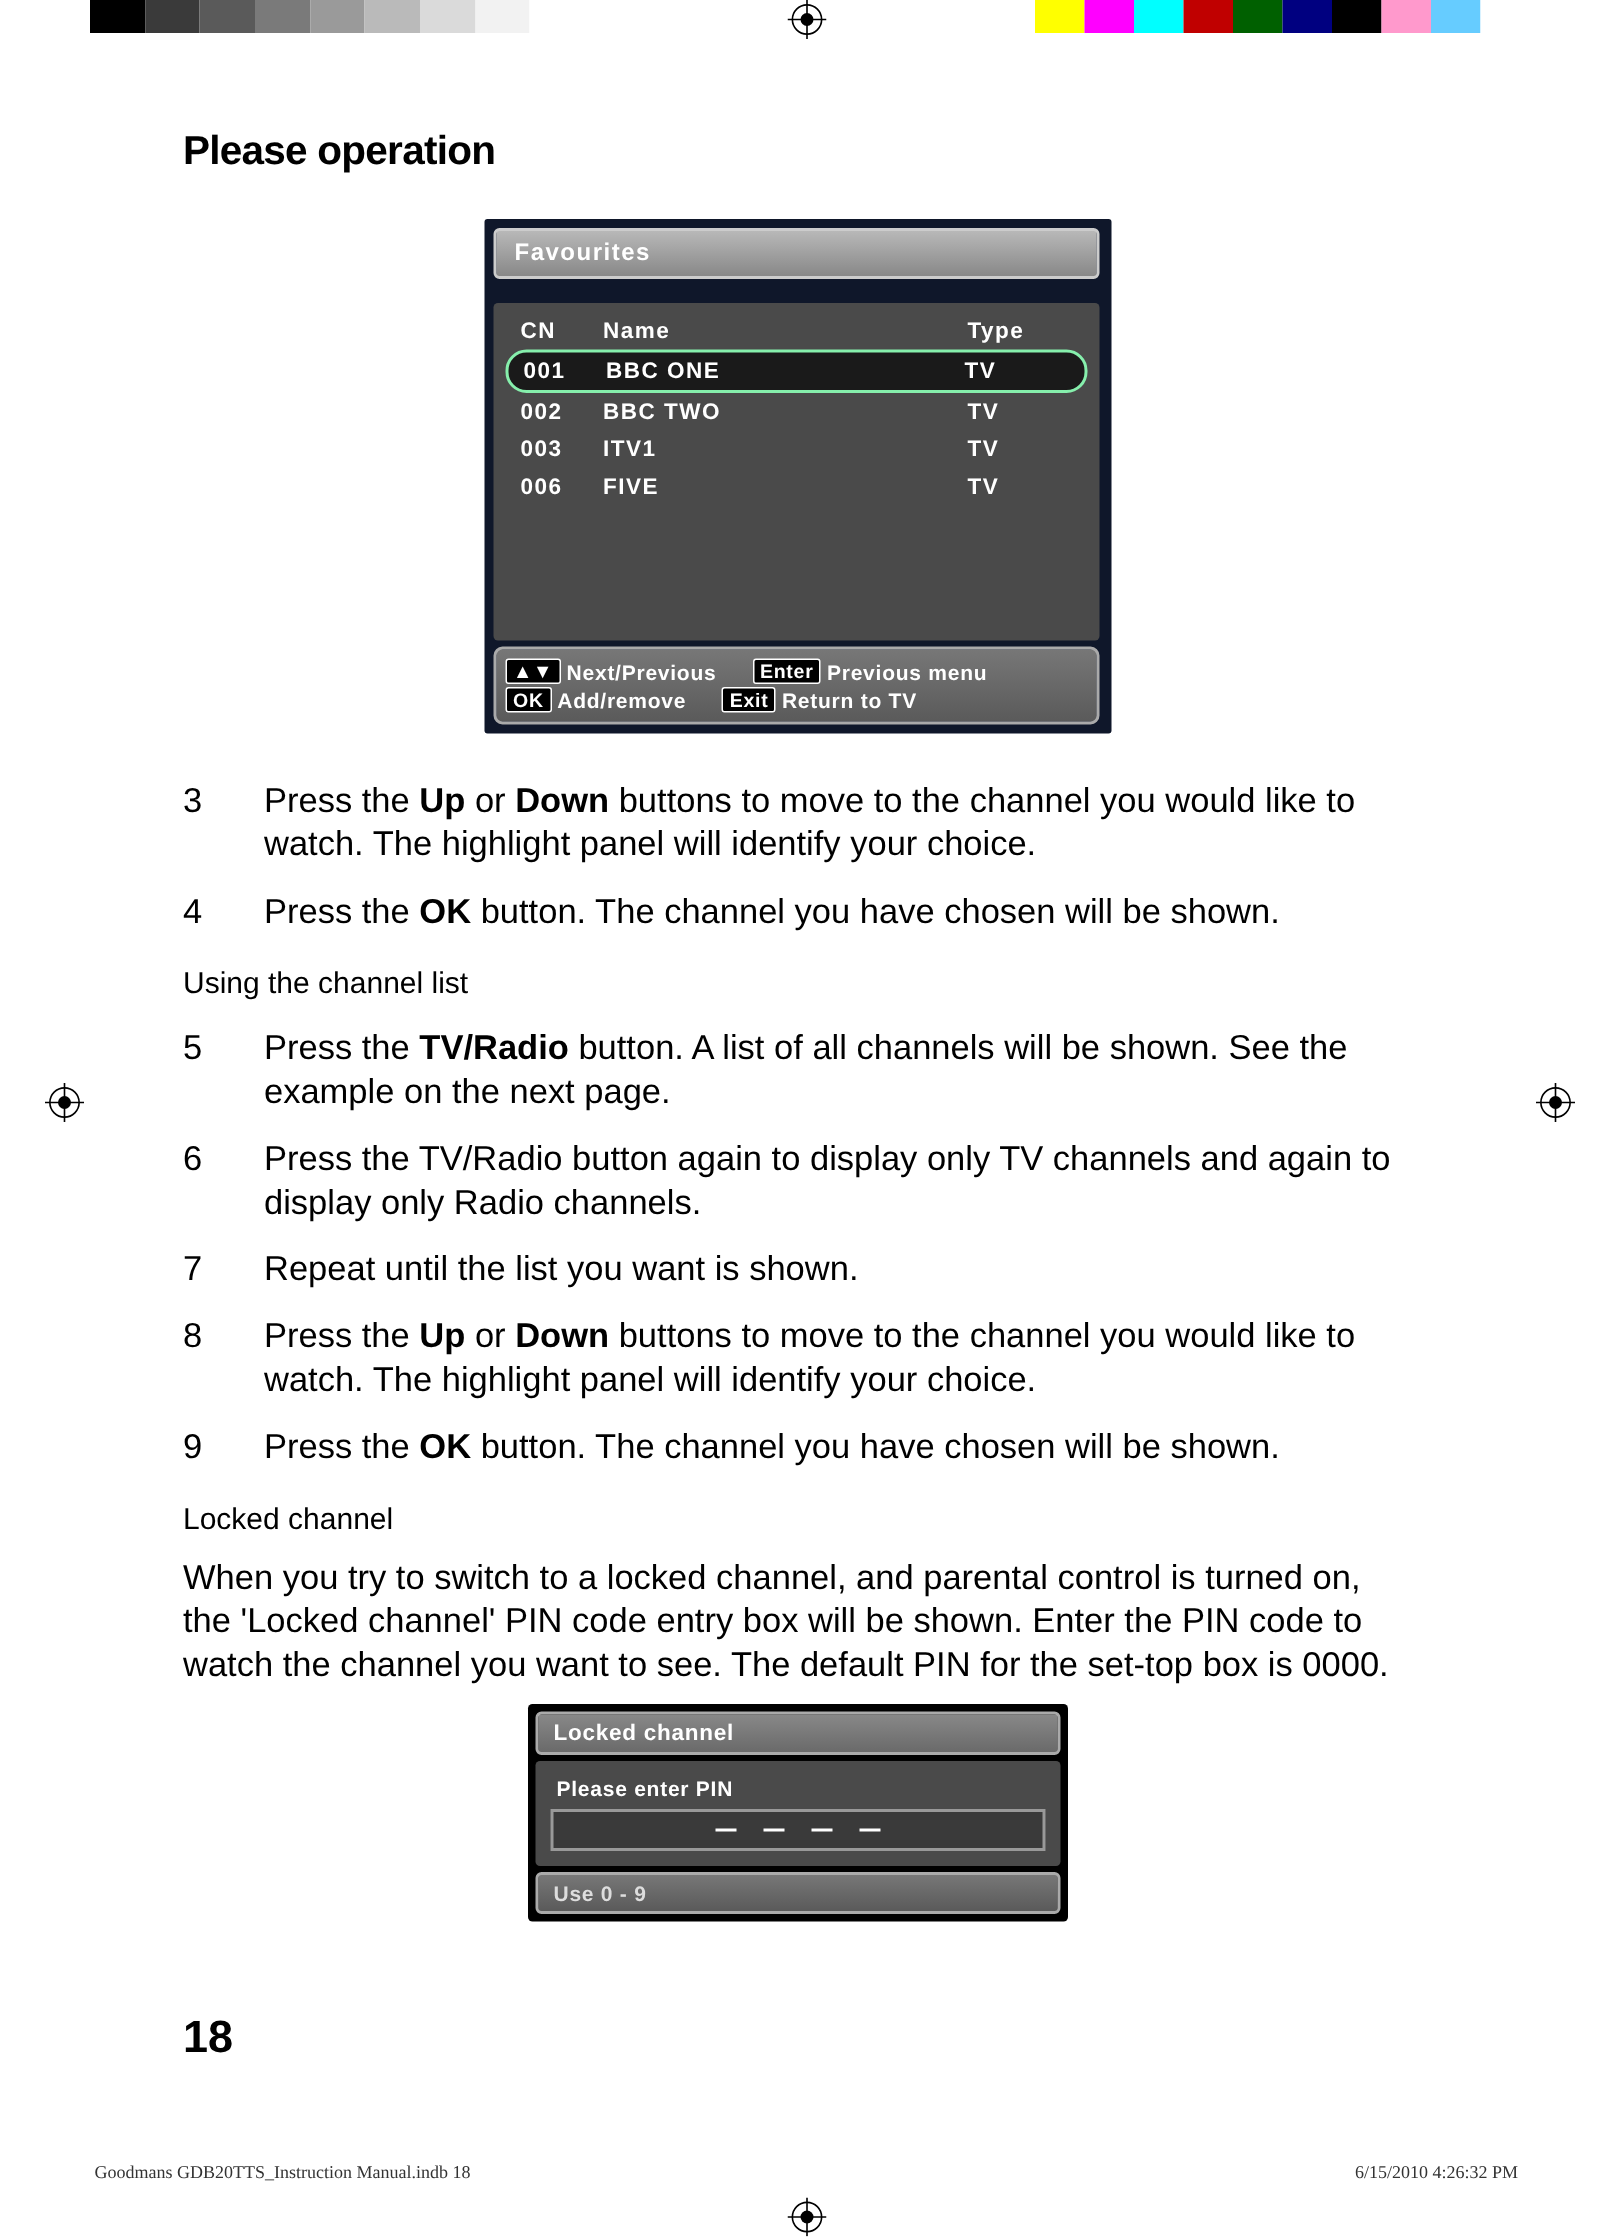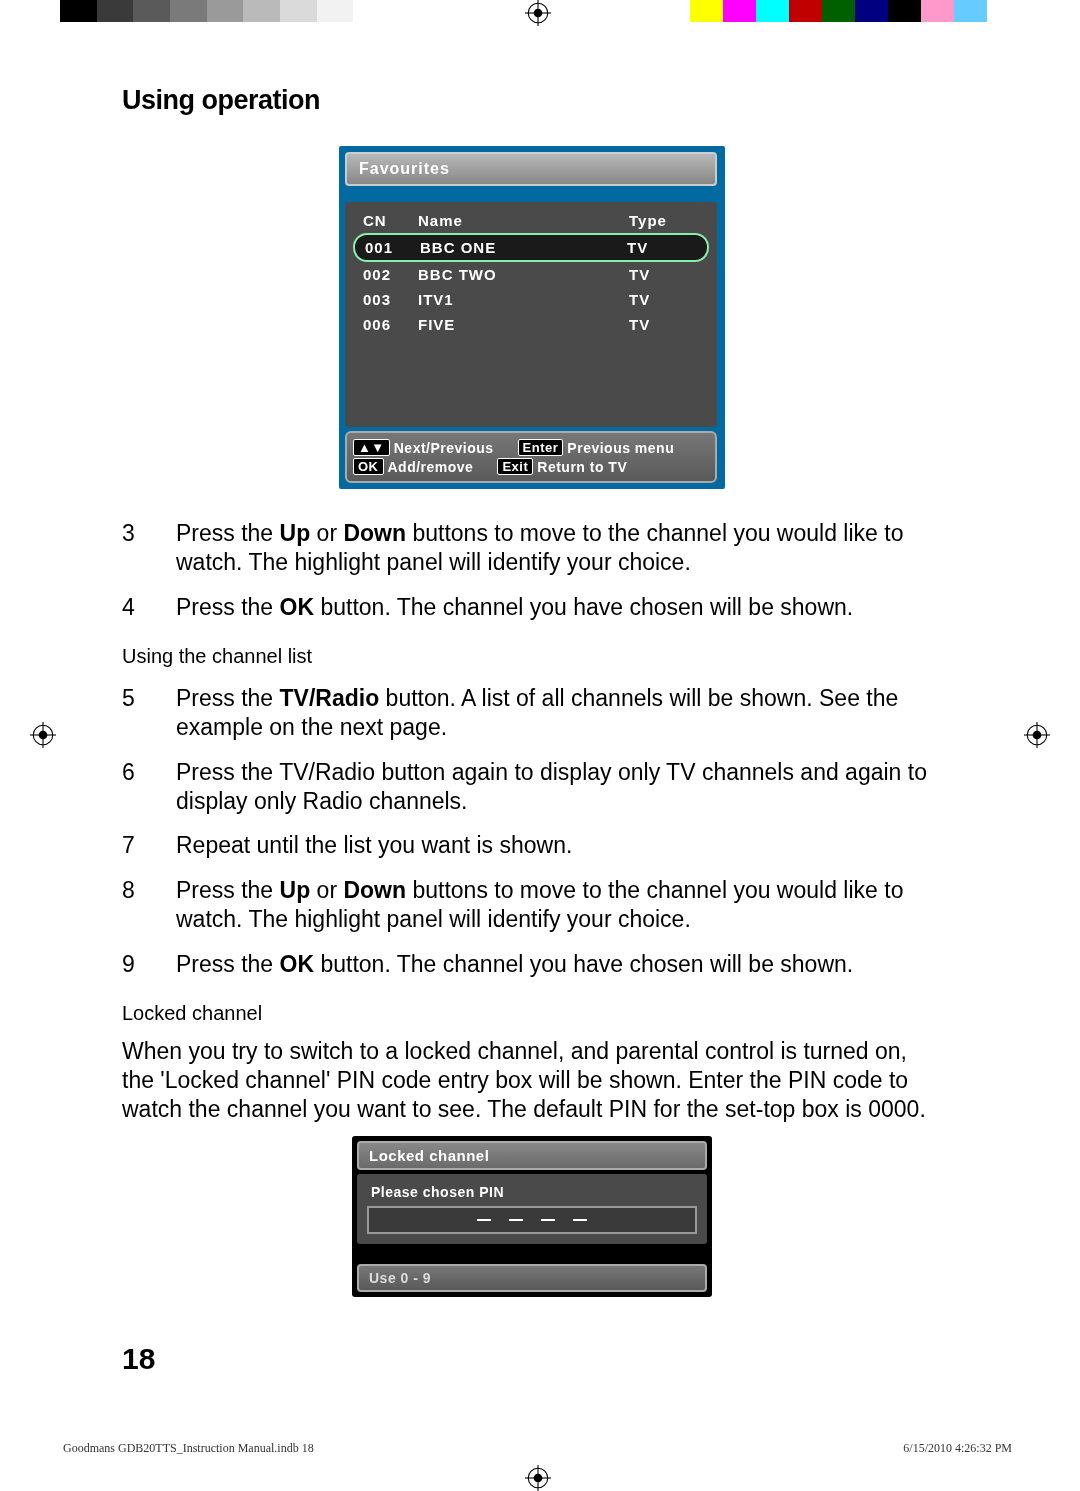--- a/index.html
+++ b/index.html
@@ -40,22 +40,22 @@
   }
   h2.section-header {
     font-size: 27px;
     font-weight: bold;
     margin: 0 0 30px 0;
     font-family: Arial, sans-serif;
     letter-spacing: -0.5px;
   }
   
   .fav-box {
-    width: 386px; margin: 0 auto 30px auto;
-    background:#0369a1; padding: 6px 8px 6px 6px;
+    width: 418px; margin: 0 auto 30px auto;
+    background:#0f172a; padding: 6px 8px 6px 6px;
     border-radius: 2px;
   }
   .fav-title-bar {
     background: linear-gradient(#b8b8b8,#888);
     padding: 6px 12px;
     border-radius: 4px;
     color:#fff; font-weight:bold; font-family: Arial;
     font-size: 16px; letter-spacing: 1px;
     border: 2px solid #ccc;
   }
@@ -138,21 +138,21 @@
   .lock-pin-label { color:#fff; font-weight:bold; font-size:14px; letter-spacing:0.5px; text-align:left; padding-left:4px; font-family:Arial;}
   .pin-field {
     margin-top:6px; border:2px solid #999; background:#3a3a3a;
     height:28px; display:flex; justify-content:center; align-items:center;
     gap: 18px; color:#fff; font-weight:bold; letter-spacing:4px;
   }
   .pin-dash { width:14px; height:2px; background:#fff; }
   .lock-footer {
     background: linear-gradient(#777,#5a5a5a);
     border:2px solid #aaa; border-radius:4px;
-    margin-top:20px; padding:4px 10px;
+    margin-top:4px; padding:4px 10px;
     color:#ddd; font-weight:bold; font-size:14px;
     font-family:Arial; letter-spacing:0.5px;
   }
 
   
   .page-number {
     position: absolute;
     left: 122px; bottom: 115px;
     font-size: 30px; font-weight: bold;
     font-family: Arial;
@@ -217,21 +217,21 @@
 <div class="reg-mark reg-right">
   <svg class="reg-svg" viewBox="0 0 24 24">
       <circle cx="12" cy="12" r="9" fill="none" stroke="#000" stroke-width="1"></circle>
       <circle cx="12" cy="12" r="4" fill="#000"></circle>
       <line x1="12" y1="0" x2="12" y2="24" stroke="#000"></line>
       <line x1="0" y1="12" x2="24" y2="12" stroke="#000"></line>
     </svg>
 </div>
 
 <div class="page">
-  <h2 class="section-header">Using operation</h2>
+  <h2 class="section-header">Please operation</h2>
 
   <div class="fav-box">
     <div class="fav-title-bar">Favourites</div>
     <div class="fav-body">
       <div class="fav-header-row">
         <div class="fav-cn">CN</div>
         <div class="fav-name">Name</div>
         <div class="fav-type">Type</div>
       </div>
       <div id="fav-rows">
@@ -309,21 +309,21 @@
         <div class="instr-text">Press the <b>OK</b> button. The channel you have chosen will be shown.</div>
       </div>
     </div>
 
   <h3 class="subhead">Locked channel</h3>
   <p class="body">When you try to switch to a locked channel, and parental control is turned on, the 'Locked channel' PIN code entry box will be shown. Enter the PIN code to watch the channel you want to see. The default PIN for the set-top box is 0000.</p>
 
   <div class="lock-box">
     <div class="lock-title">Locked channel</div>
     <div class="lock-body">
-      <div class="lock-pin-label">Please chosen PIN</div>
+      <div class="lock-pin-label">Please enter PIN</div>
       <div class="pin-field">
         <div class="pin-dash"></div>
           <div class="pin-dash"></div>
           <div class="pin-dash"></div>
           <div class="pin-dash"></div>
       </div>
     </div>
     <div class="lock-footer">Use 0 - 9</div>
   </div>
 </div>

